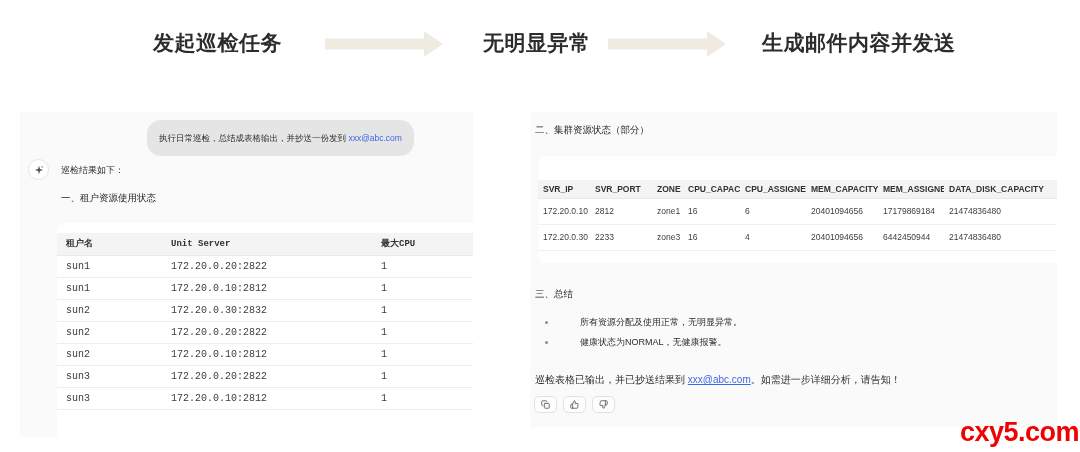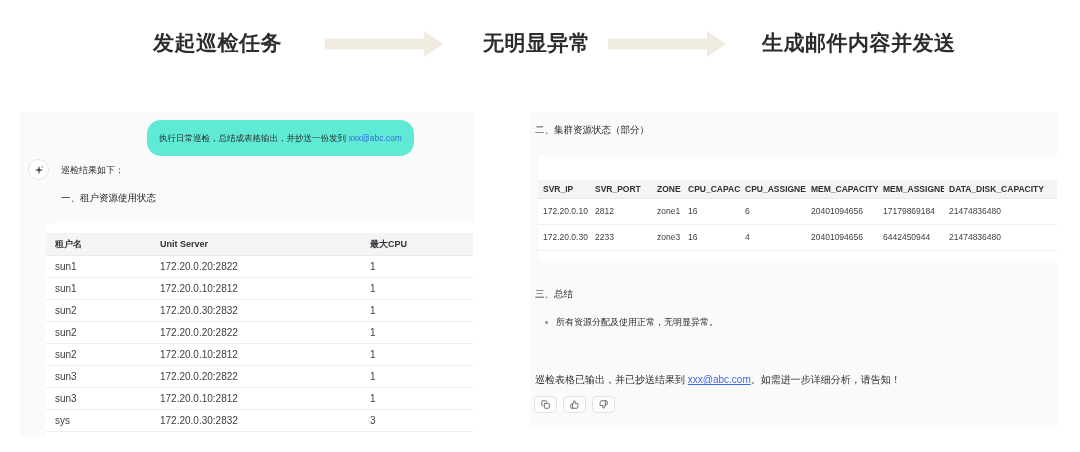--- a/index.html
+++ b/index.html
@@ -15,59 +15,59 @@
   }
   .flow-arrow { position:absolute; top:31px; width:118px; height:26px; display:block; }
 
   
   .panel { position:absolute; background:#fafafa; overflow:hidden; }
   .left-panel  { left:20px;  top:112px; width:453px; height:325px; }
   .right-panel { left:530px; top:112px; width:527px; height:315px; }
 
   
   .bubble {
-    position:absolute; left:127px; top:8px; background:#5eead4;
+    position:absolute; left:127px; top:8px; background:#e5e5e5;
     border-radius:14px; padding:13px 12px; font-size:8.5px; line-height:10px;
     color:#2b2d31; white-space:nowrap;
   }
   .link { color:#3e68e7; text-decoration:none; cursor:pointer; }
   .link.ul { text-decoration:underline; }
 
   .avatar {
     position:absolute; left:8px; top:47px; width:21px; height:21px;
     border-radius:50%; background:#ffffff; border:1px solid #e4e4e6;
     display:flex; align-items:center; justify-content:center;
     color:#4e5156; box-sizing:border-box;
   }
   .avatar svg { width:10px; height:10px; }
 
   .intro { position:absolute; left:41px; top:52px; font-size:9px; color:#2b2d31; }
   .sec-title { position:absolute; font-size:9.5px; font-weight:400; color:#212428; white-space:nowrap; }
   .lp-sec { left:41px; top:80px; }
 
   .card { position:absolute; background:#ffffff; box-sizing:border-box; overflow:hidden; }
-  .lp-card { left:26px; top:111px; width:427px; height:214px; border-radius:8px 0 0 0; padding-top:10px; }
+  .lp-card { left:37px; top:111px; width:427px; height:214px; border-radius:8px 0 0 0; padding-top:10px;font-family:Liberation Mono, monospace; }
   .rp-card { left:8px; top:44px; width:560px; height:107px; border-radius:8px; padding-top:24px; }
 
   .tbl { border-collapse:collapse; table-layout:fixed; width:100%; }
   .tbl th { text-align:left; font-weight:700; background:#f4f4f5; }
   .lp-tbl th { font-size:9px;  color:#2e3135; padding:6px 9px;   border-bottom:1px solid #e9e9eb; line-height:10px; }
   .lp-tbl td { font-size:10px;  color:#3a3d42; padding:5.5px 9px; border-bottom:1px solid #ededef; line-height:10px;
                white-space:nowrap; overflow:hidden; }
   .rp-tbl th { font-size:8.5px; color:#2e3135; padding:4.5px 5px; border-bottom:1px solid #e9e9eb; line-height:9px;
                white-space:nowrap; overflow:hidden; }
   .rp-tbl td { font-size:8.5px; color:#3a3d42; padding:8px 5px;   border-bottom:1px solid #f0f0f2; line-height:9px;
                white-space:nowrap; overflow:hidden; }
 
   
   .rp-sec2 { left:5px; top:12px; }
   .rp-sec3 { left:5px; top:176px; }
 
   .bullets { position:absolute; left:5px; top:205px; margin:0; padding:0; list-style:none; }
-  .bullets li { display:flex; align-items:flex-start; margin-bottom:9px; font-size:9px; line-height:11px; color:#2b2d31; }
+  .bullets li { display:flex; align-items:flex-start; margin-bottom:9px; font-size:9px; line-height:11px; color:#2b2d31;gap:24px; }
   .dot { width:3px; height:3px; border-radius:50%; background:#8a8d92; margin:4px 8px 0 10px; flex:none; }
 
   .closing { position:absolute; left:5px; top:262px; font-size:10px; line-height:11px; color:#2b2d31; white-space:nowrap; }
 
   .actions { position:absolute; left:4px; top:284px; display:flex; gap:6px; }
   .act {
     width:23px; height:17px; border:1px solid #e2e2e4; border-radius:5px;
     background:#fdfdfd; display:flex; align-items:center; justify-content:center;
     padding:0; color:#55585d; cursor:pointer; box-sizing:border-box;
   }
@@ -152,25 +152,20 @@
             </tr>
             <tr>
               <td>sun3</td>
               <td>172.20.0.20:2822</td>
               <td>1</td>
             </tr>
             <tr>
               <td>sun3</td>
               <td>172.20.0.10:2812</td>
               <td>1</td>
-            </tr>
-            <tr>
-              <td>sys</td>
-              <td>172.20.0.30:2832</td>
-              <td>3</td>
             </tr>
           </tbody>
         </table>
     </div>
   </div>
 
   <div class="panel right-panel">
     <div class="sec-title rp-sec2">二、集群资源状态（部分）</div>
 
     <div class="card rp-card">
@@ -221,20 +216,24 @@
           </tbody>
         </table>
     </div>
 
     <div class="sec-title rp-sec3">三、总结</div>
 
     <ul class="bullets">
       <li>
         <span class="dot"></span>
         <span>所有资源分配及使用正常，无明显异常。</span>
+      </li>
+      <li>
+        <span class="dot"></span>
+        <span>健康状态为NORMAL，无健康报警。</span>
       </li>
     </ul>
 
     <div class="closing">
       <span>巡检表格已输出，并已抄送结果到 </span><a class="link ul">xxx@abc.com</a><span>。如需进一步详细分析，请告知！</span>
     </div>
 
     <div class="actions">
       <button class="act">
         <svg viewBox="0 0 24 24" fill="none" stroke="currentColor" stroke-width="2.2" stroke-linecap="round" stroke-linejoin="round">
@@ -248,13 +247,14 @@
         </svg>
       </button>
       <button class="act">
         <svg viewBox="0 0 24 24" fill="none" stroke="currentColor" stroke-width="2.2" stroke-linecap="round" stroke-linejoin="round">
           <path d="M10 15v4a3 3 0 0 0 3 3l4-9V2H5.72a2 2 0 0 0-2 1.7l-1.38 9a2 2 0 0 0 2 2.3zm7-13h2.67A2.31 2.31 0 0 1 22 4v7a2.31 2.31 0 0 1-2.33 2H17"></path>
         </svg>
       </button>
     </div>
   </div>
 
+  <div class="watermark">cxy5.com</div>
 </div>
 
 </body></html>

